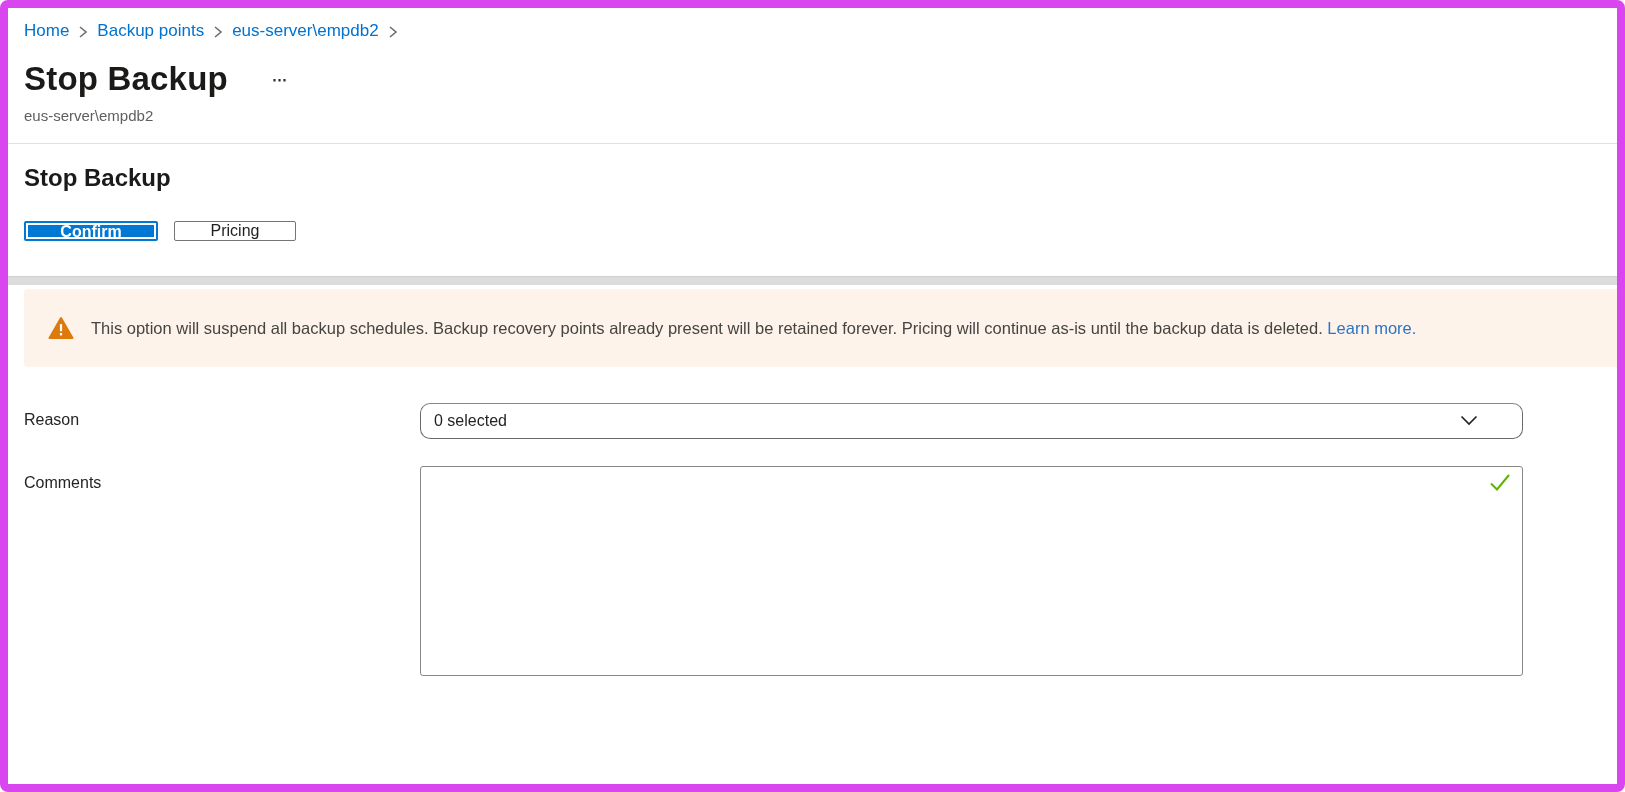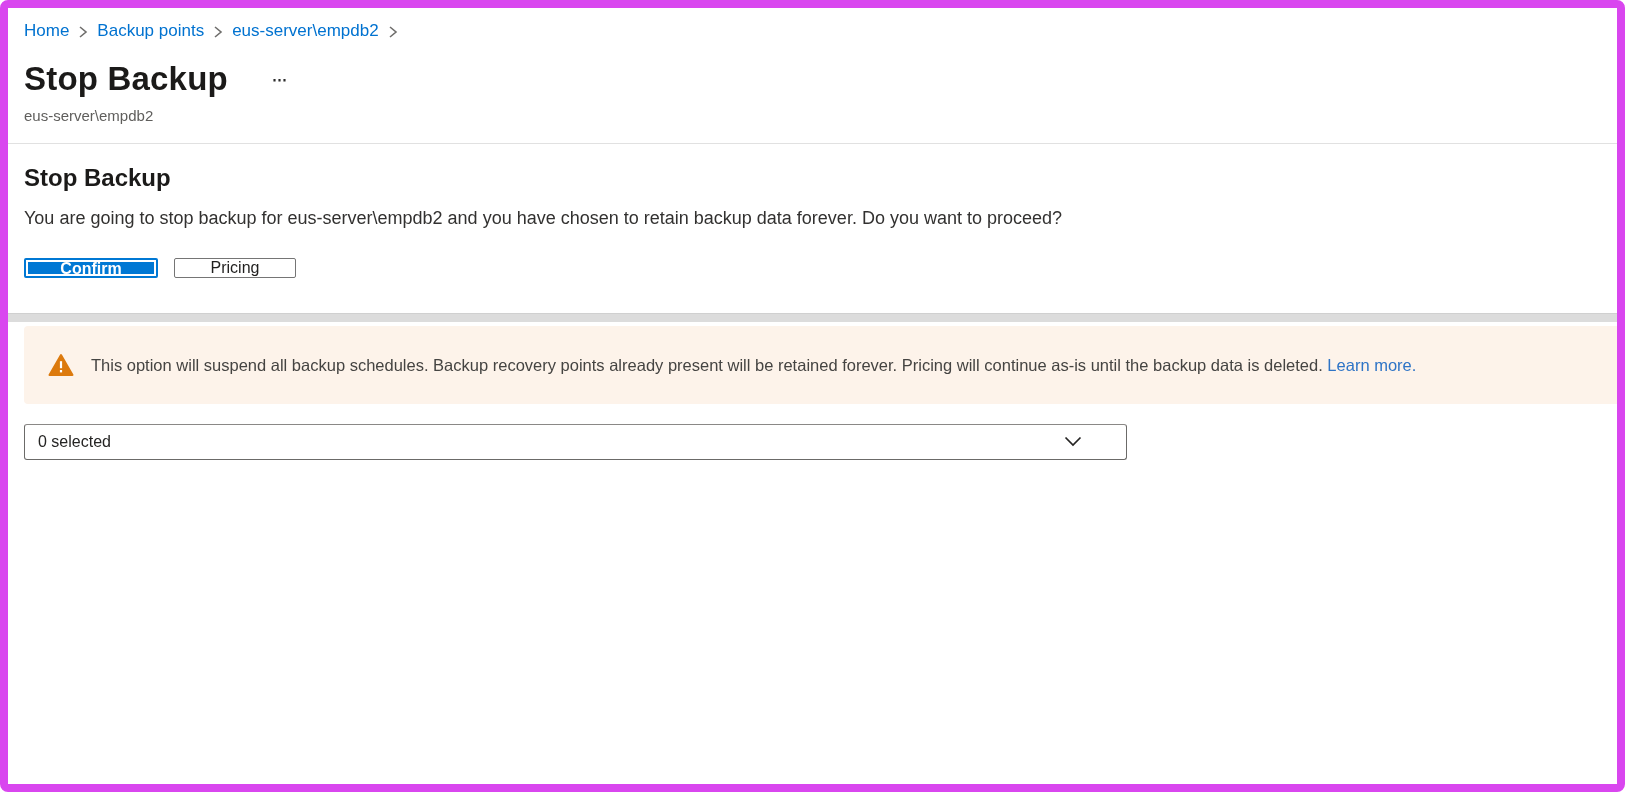--- a/index.html
+++ b/index.html
@@ -111,21 +111,21 @@
   
   .section-strip {
     margin-top: 35px;
     height: 9px;
     background: #dcdcdc;
     border-top: 1px solid #d0d0d0;
   }
 
   
   .warning-banner {
-    margin: 4px 0 0 16px;
+    margin: 4px 0 16px 16px;
     height: 78px;
     background: #fdf3ea;
     border-radius: 4px 0 0 4px;
     display: flex;
     align-items: center;
     padding-left: 24px;
     gap: 17px;
   }
   .warning-banner .banner-text {
     font-size: 16.5px;
@@ -147,21 +147,21 @@
     color: #252423;
     padding-top: 8px;
   }
   .field-col { width: 1103px; }
 
   .combobox {
     width: 1103px;
     height: 36px;
     border: 1px solid #6b6a68;
     border-top-color: #8a8886;
-    border-radius: 3px;
+    border-radius: 10px;
     background: #fff;
     display: flex;
     align-items: center;
     justify-content: space-between;
     padding: 0 16px 0 13px;
     cursor: pointer;
   }
   .combobox .combo-value { font-size: 16px; color: #252423; }
   .combobox .chevron { margin-right: 28px; }
 
@@ -214,21 +214,20 @@
     </div>
     <div class="title-row">
       <h1 class="page-title">Stop Backup</h1>
       <button class="more-menu">⋯</button>
     </div>
     <div class="page-subtitle">eus-server\empdb2</div>
   </div>
 
   <div class="confirm-section">
     <h2 class="section-heading">Stop Backup</h2>
-    <div class="confirm-message">You are going to stop backup for eus-server\empdb2 and you have chosen to retain backup data forever. Do you want to proceed?</div>
     <div class="button-row">
       <button class="btn btn-primary">Confirm</button>
       <button class="btn btn-secondary">Pricing</button>
     </div>
   </div>
 
   <div class="section-strip"></div>
 
   <div class="warning-banner">
     <span style="display:inline-flex;">
@@ -239,27 +238,41 @@
       </svg>
     </span>
     <span class="banner-text">
       <span>This option will suspend all backup schedules. Backup recovery points already present will be retained forever. Pricing will continue as-is until the backup data is deleted.</span>
       <a href="#">Learn more.</a>
     </span>
   </div>
 
   <div class="form-area">
     <div class="form-row">
+      <div class="field-label">Reason</div>
       <div class="field-col">
         <div class="combobox" role="combobox">
           <span class="combo-value">0 selected</span>
           <span class="chevron">
             <svg width="18" height="11" viewBox="0 0 18 11">
                 <polyline points="1.5,1.5 9,9 16.5,1.5" fill="none" stroke="#252423" stroke-width="1.7"></polyline>
               </svg>
           </span>
         </div>
       </div>
     </div>
 
+    <div class="form-row">
+      <div class="field-label">Comments</div>
+      <div class="field-col">
+        <div class="comments-wrap">
+          <textarea class="comments-input" style=""></textarea>
+          <span class="valid-check">
+            <svg width="22" height="19" viewBox="0 0 22 19">
+                <polyline points="2,10.5 8,16.5 20,2" fill="none" stroke="#5fb300" stroke-width="2"></polyline>
+              </svg>
+          </span>
+        </div>
+      </div>
+    </div>
   </div>
 
 </div>
 
 </body></html>

